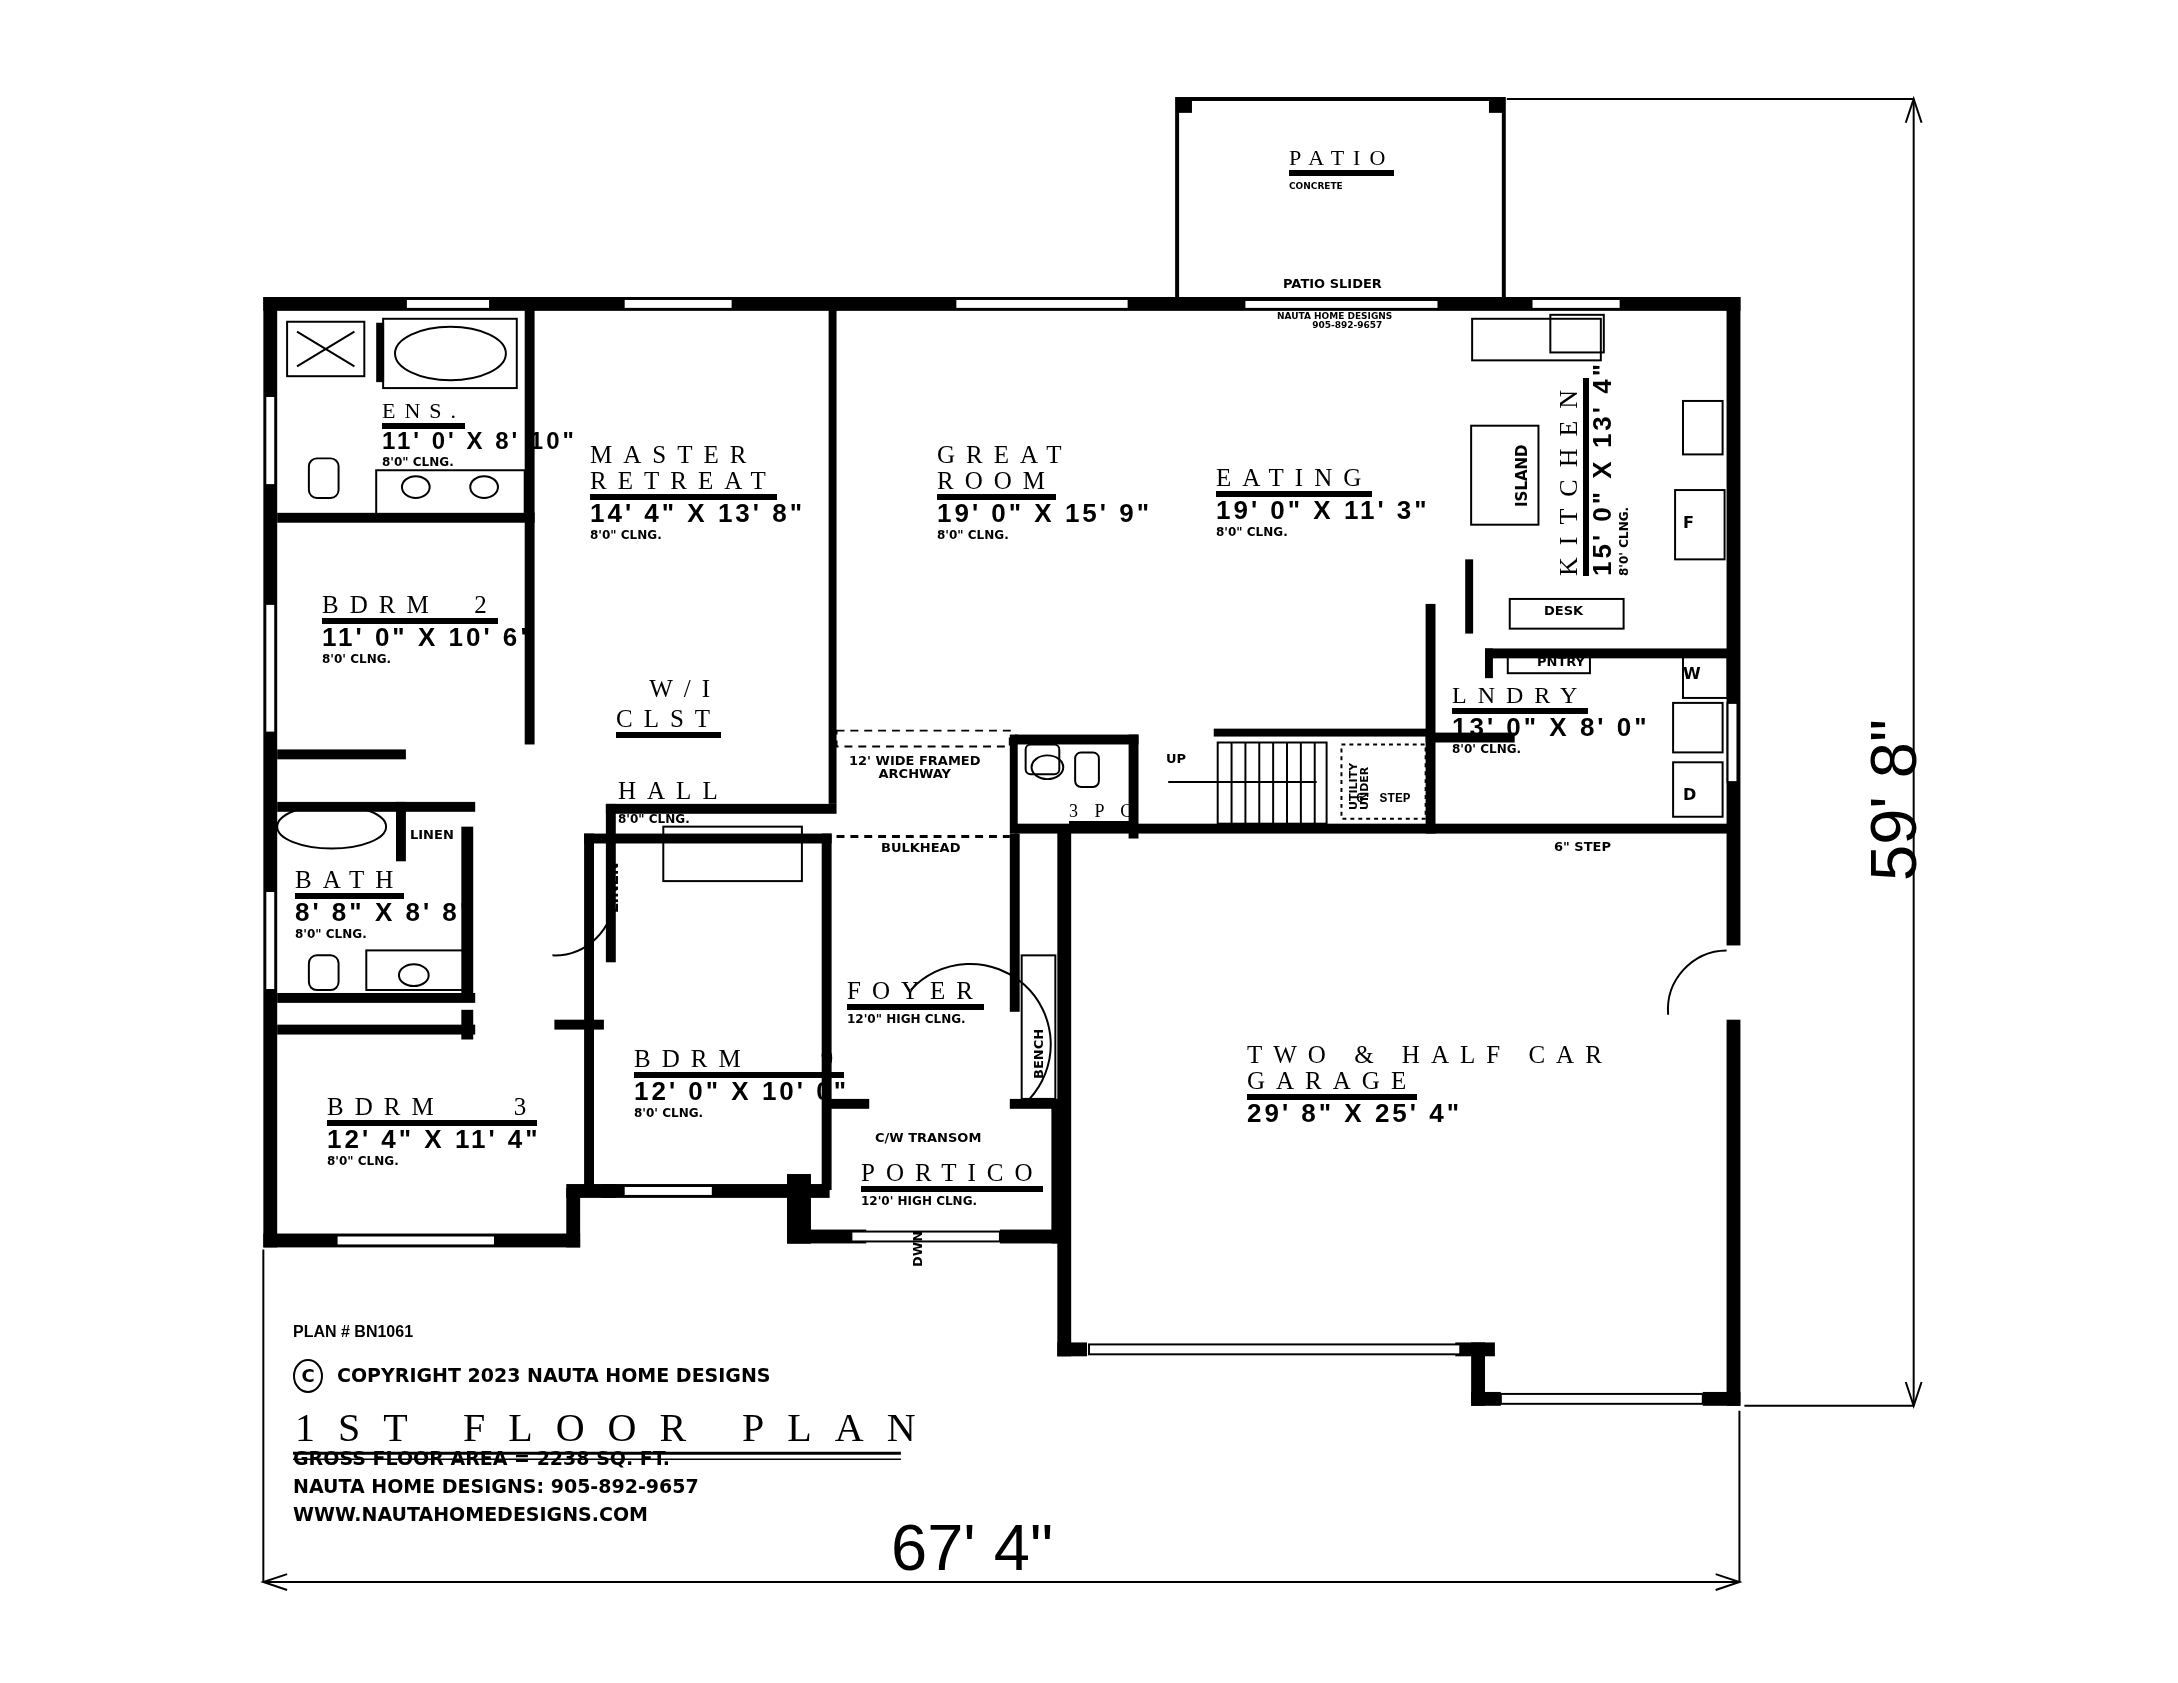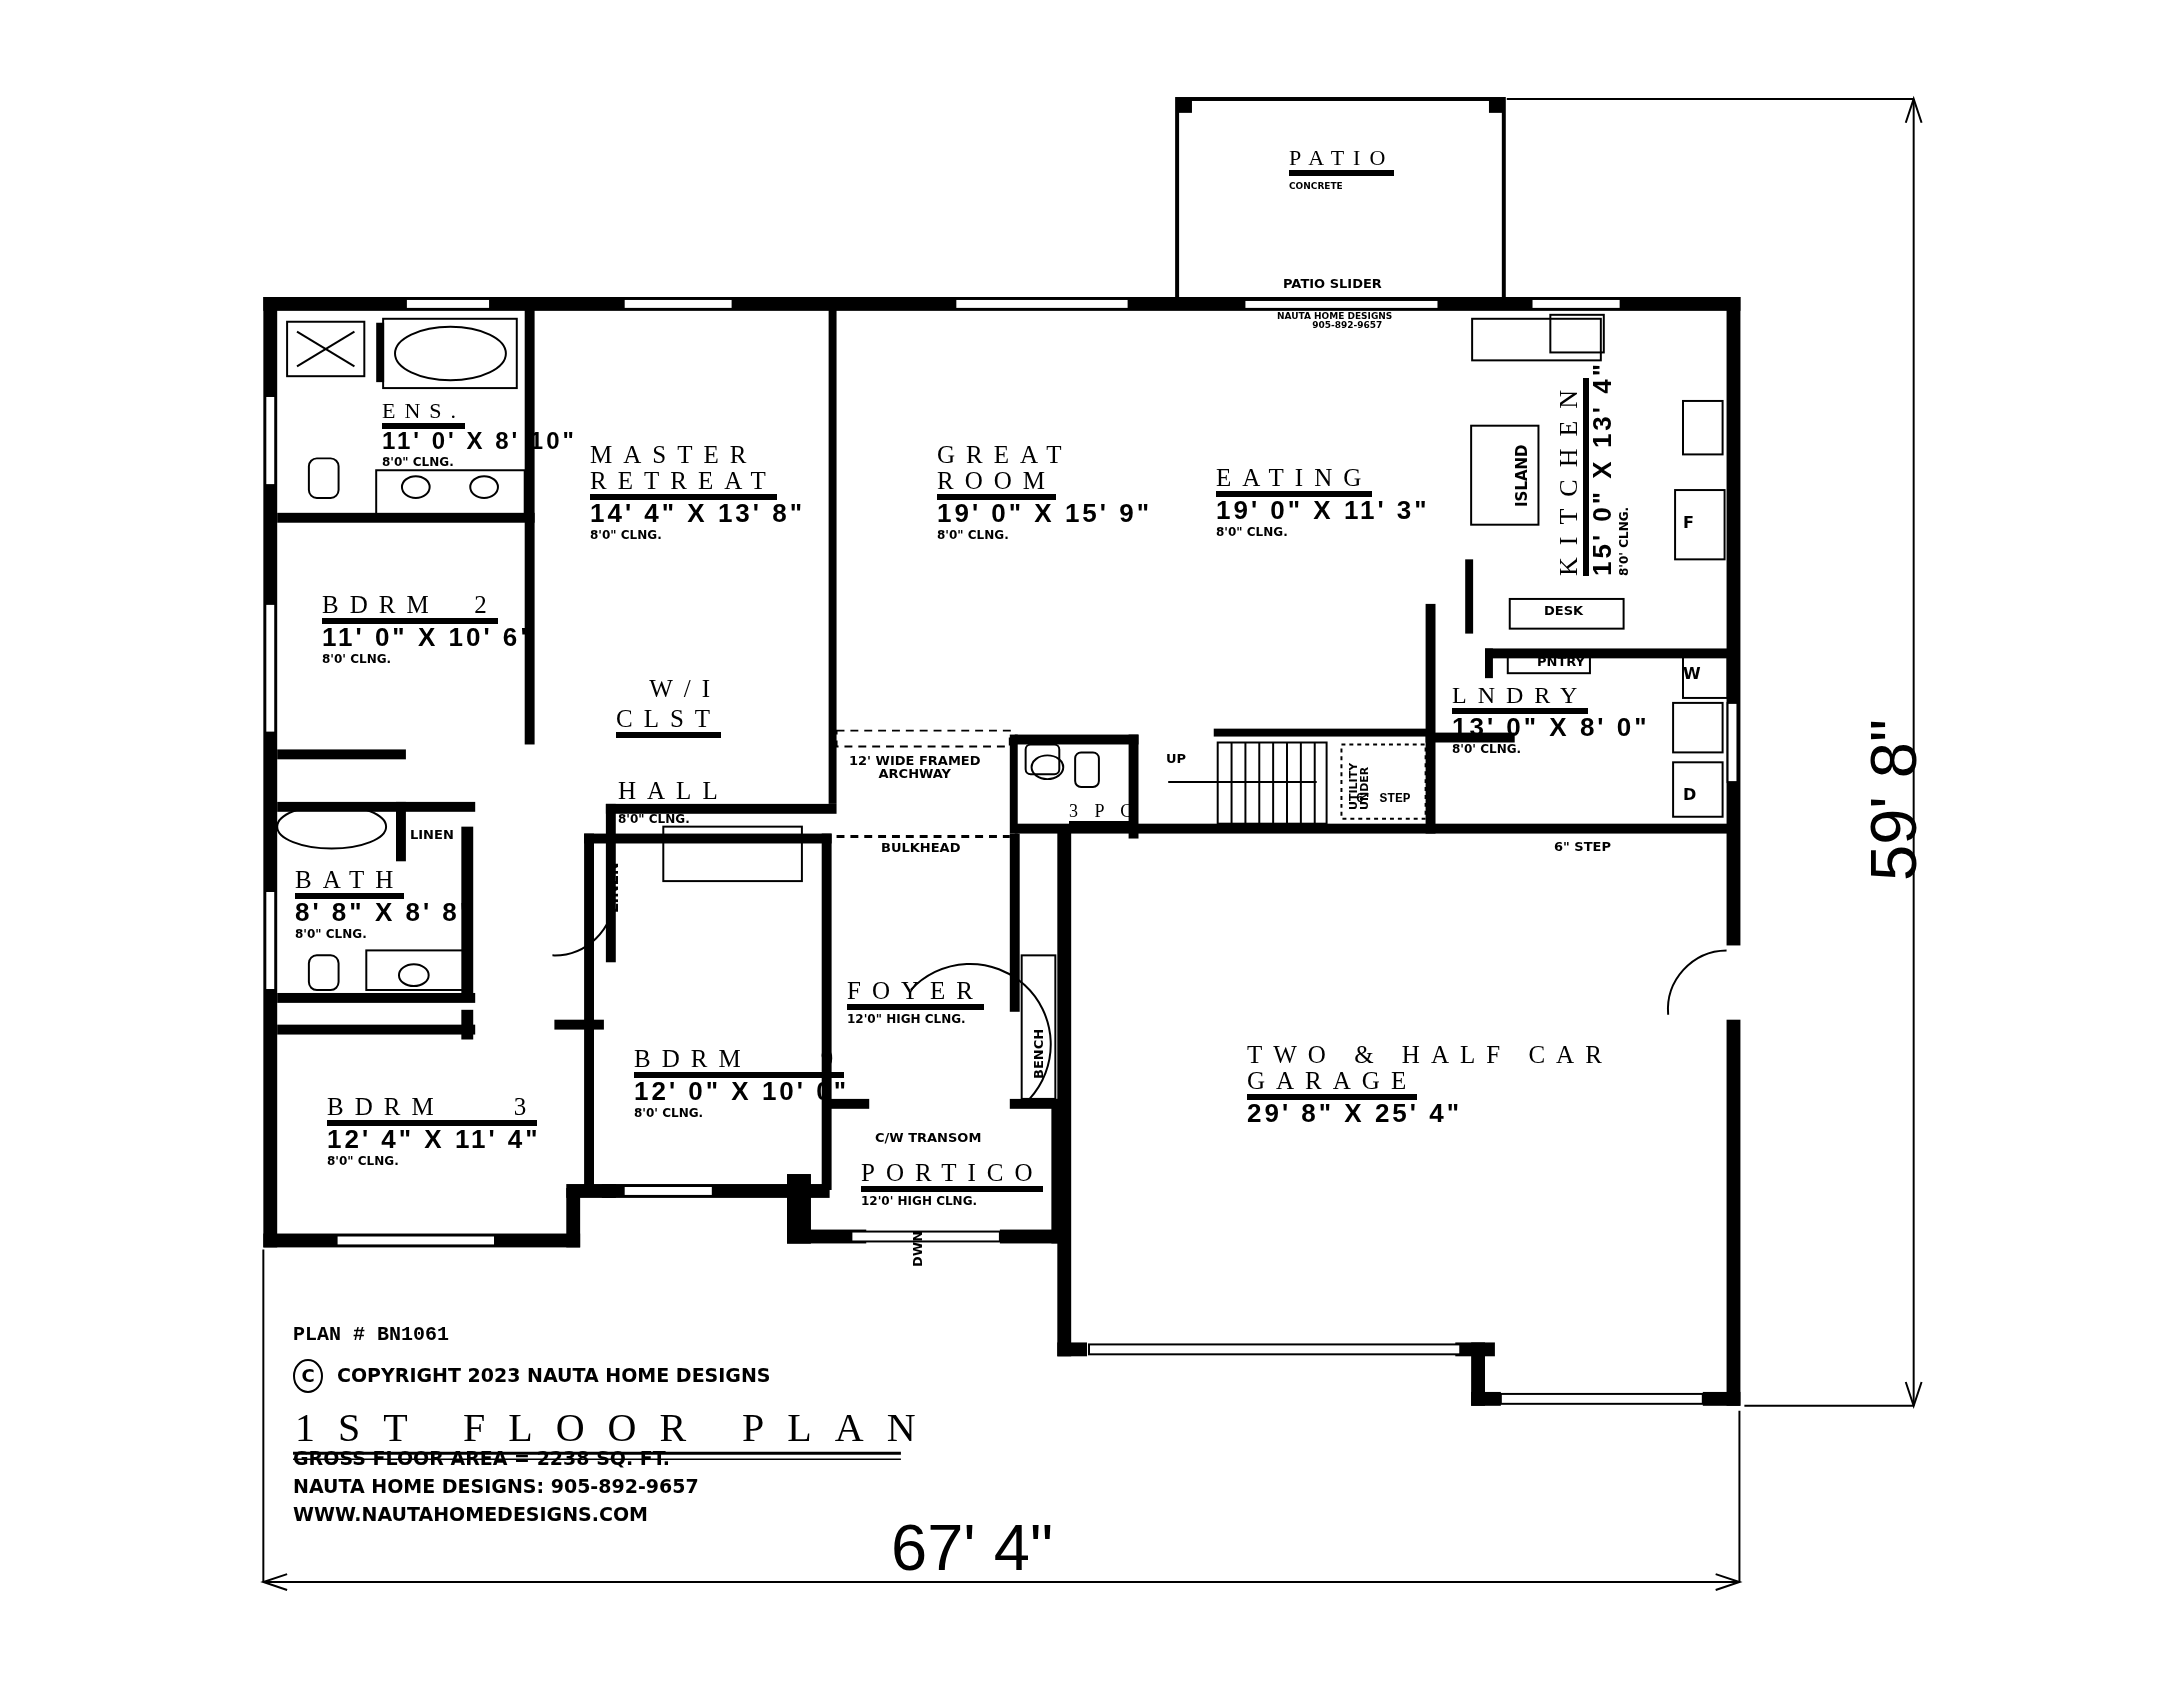--- a/index.html
+++ b/index.html
@@ -7,21 +7,21 @@
   #plan{position:absolute;left:0;top:0;}
   .lbl{position:absolute;white-space:nowrap;color:#000;line-height:1;}
   .room-name{font-family:"Liberation Serif","DejaVu Serif",serif;font-size:25px;letter-spacing:11px;border-bottom:6px solid #000;padding-bottom:1px;display:inline-block;}
   .room-name.nb{border-bottom:none;}
   .room-dim{font-family:"Liberation Sans",sans-serif;font-size:26px;font-weight:bold;letter-spacing:3px;}
   .room-clng{font-family:"DejaVu Sans",sans-serif;font-size:12px;font-weight:bold;}
   .small{font-family:"DejaVu Sans",sans-serif;font-size:13px;font-weight:bold;}
   .tiny{font-family:"DejaVu Sans",sans-serif;font-size:9px;font-weight:bold;}
   .vert{transform-origin:left top;transform:rotate(-90deg);}
   .title-block div{position:absolute;white-space:nowrap;}
-  .tb-plan{font-family:Liberation Mono, monospace;font-size:20px;font-weight:bold;}
+  .tb-plan{font-family:Liberation Sans, sans-serif;font-size:16px;font-weight:bold;}
   .tb-copy{font-family:"DejaVu Sans",sans-serif;font-size:19px;font-weight:bold;}
   .tb-title{font-family:"Liberation Serif",serif;font-size:40px;letter-spacing:23px;}
   .tb-line{font-family:"DejaVu Sans",sans-serif;font-size:19px;font-weight:bold;text-align:right;}
   .dim-big{font-family:"Liberation Sans",sans-serif;font-size:65px;}
   .copy-circle{display:inline-block;width:26px;height:30px;border:2px solid #000;border-radius:50%;text-align:center;line-height:30px;font-size:18px;margin-right:14px;vertical-align:middle;}
 </style>
 </head>
 <body>
 
 <svg id="plan" width="2178" height="1683" viewBox="0 0 2200 1700" xmlns="http://www.w3.org/2000/svg">

